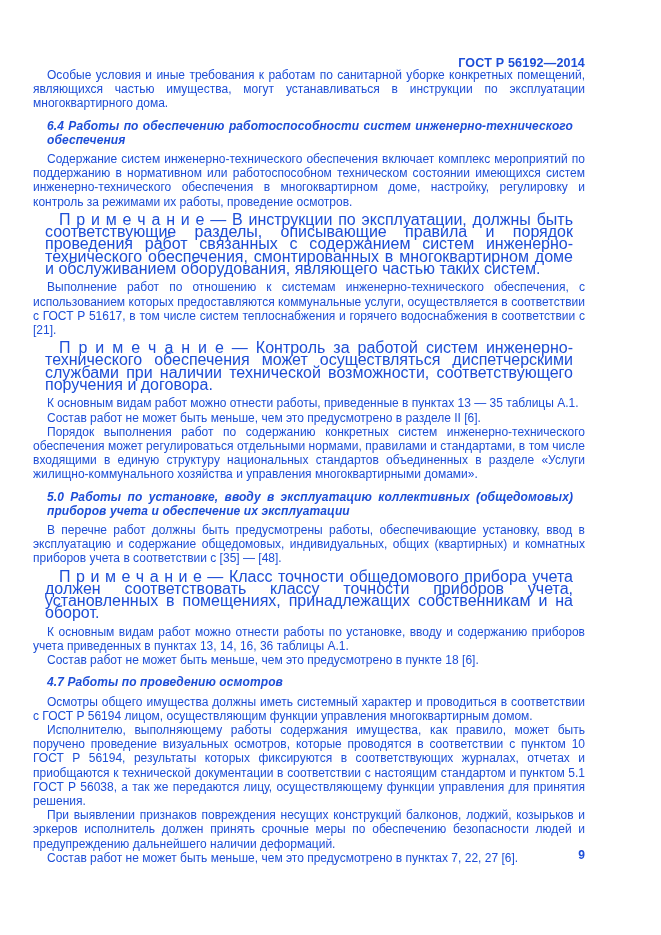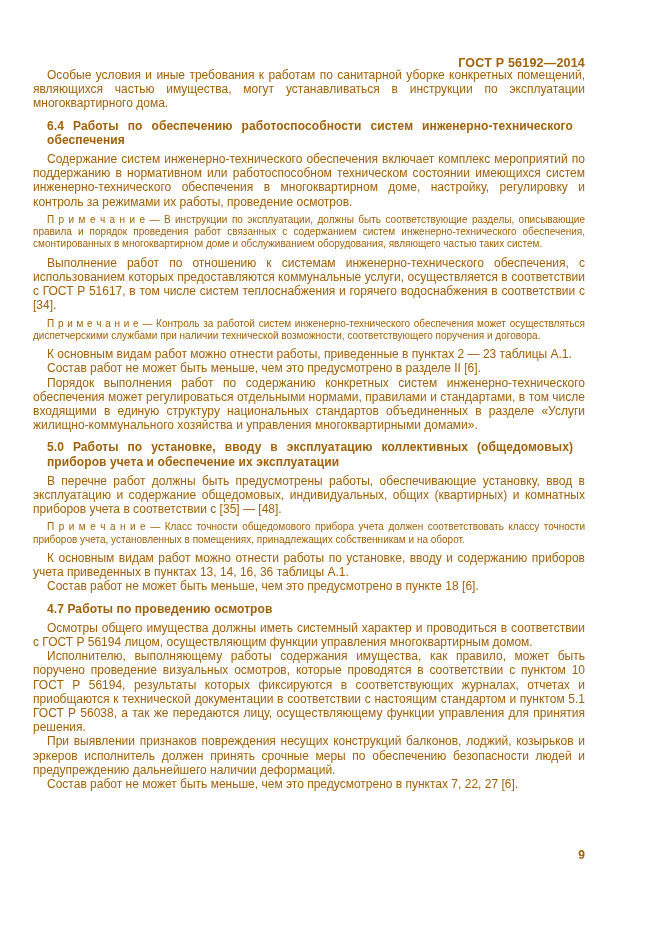--- a/index.html
+++ b/index.html
@@ -5,21 +5,21 @@
   html, body {
     margin: 0;
     padding: 0;
     background: #ffffff;
   }
   .page {
     position: relative;
     width: 661px;
     height: 935px;
     background: #ffffff;
-    color: #a16207;
+    color: #1d4ed8;
     font-family: "Liberation Sans", "DejaVu Sans", sans-serif;
     overflow: hidden;
   }
   .doc-header {
     position: absolute;
     top: 56px;
     left: 33px;
     width: 552px;
     text-align: right;
     font-weight: bold;
@@ -37,25 +37,26 @@
   }
   .para {
     margin: 0;
     text-indent: 14px;
   }
   .heading {
     font-weight: bold;
     margin: 8px 12px 5px 14px;
     text-align: justify;
     letter-spacing: 0.1px;
+    font-style: italic;
   }
   .note {
-    font-size: 10px;
+    font-size: 16px;
     line-height: 12.3px;
-    margin: 5px 0;
+    margin: 5px 12px;
     text-indent: 14px;
     text-align: justify;
   }
   .page-number {
     position: absolute;
     top: 848px;
     left: 33px;
     width: 552px;
     text-align: right;
     font-weight: bold;
@@ -67,23 +68,23 @@
 
 <div class="page">
 
   <div class="doc-header">ГОСТ Р 56192—2014</div>
 
   <div class="content">
     <p class="para">Особые условия и иные требования к работам по санитарной уборке конкретных помещений, являющихся частью имущества, могут устанавливаться в инструкции по эксплуатации многоквартирного дома.</p>
     <p class="heading">6.4 Работы по обеспечению работоспособности систем инженерно-технического обеспечения</p>
     <p class="para">Содержание систем инженерно-технического обеспечения включает комплекс мероприятий по поддержанию в нормативном или работоспособном техническом состоянии имеющихся систем инженерно-технического обеспечения в многоквартирном доме, настройку, регулировку и контроль за режимами их работы, проведение осмотров.</p>
     <p class="note">П р и м е ч а н и е — В инструкции по эксплуатации, должны быть соответствующие разделы, описывающие правила и порядок проведения работ связанных с содержанием систем инженерно-технического обеспечения, смонтированных в многоквартирном доме и обслуживанием оборудования, являющего частью таких систем.</p>
-    <p class="para">Выполнение работ по отношению к системам инженерно-технического обеспечения, с использованием которых предоставляются коммунальные услуги, осуществляется в соответствии с ГОСТ Р 51617, в том числе систем теплоснабжения и горячего водоснабжения в соответствии с [34].</p>
+    <p class="para">Выполнение работ по отношению к системам инженерно-технического обеспечения, с использованием которых предоставляются коммунальные услуги, осуществляется в соответствии с ГОСТ Р 51617, в том числе систем теплоснабжения и горячего водоснабжения в соответствии с [21].</p>
     <p class="note">П р и м е ч а н и е — Контроль за работой систем инженерно-технического обеспечения может осуществляться диспетчерскими службами при наличии технической возможности, соответствующего поручения и договора.</p>
-    <p class="para">К основным видам работ можно отнести работы, приведенные в пунктах 2 — 23 таблицы А.1.</p>
+    <p class="para">К основным видам работ можно отнести работы, приведенные в пунктах 13 — 35 таблицы А.1.</p>
     <p class="para">Состав работ не может быть меньше, чем это предусмотрено в разделе II [6].</p>
     <p class="para">Порядок выполнения работ по содержанию конкретных систем инженерно-технического обеспечения может регулироваться отдельными нормами, правилами и стандартами, в том числе входящими в единую структуру национальных стандартов объединенных в разделе «Услуги жилищно-коммунального хозяйства и управления многоквартирными домами».</p>
     <p class="heading">5.0 Работы по установке, вводу в эксплуатацию коллективных (общедомовых) приборов учета и обеспечение их эксплуатации</p>
     <p class="para">В перечне работ должны быть предусмотрены работы, обеспечивающие установку, ввод в эксплуатацию и содержание общедомовых, индивидуальных, общих (квартирных) и комнатных приборов учета в соответствии с [35] — [48].</p>
     <p class="note">П р и м е ч а н и е — Класс точности общедомового прибора учета должен соответствовать классу точности приборов учета, установленных в помещениях, принадлежащих собственникам и на оборот.</p>
     <p class="para">К основным видам работ можно отнести работы по установке, вводу и содержанию приборов учета приведенных в пунктах 13, 14, 16, 36 таблицы А.1.</p>
     <p class="para">Состав работ не может быть меньше, чем это предусмотрено в пункте 18 [6].</p>
     <p class="heading">4.7 Работы по проведению осмотров</p>
     <p class="para">Осмотры общего имущества должны иметь системный характер и проводиться в соответствии с ГОСТ Р 56194 лицом, осуществляющим функции управления многоквартирным домом.</p>
     <p class="para">Исполнителю, выполняющему работы содержания имущества, как правило, может быть поручено проведение визуальных осмотров, которые проводятся в соответствии с пунктом 10 ГОСТ Р 56194, результаты которых фиксируются в соответствующих журналах, отчетах и приобщаются к технической документации в соответствии с настоящим стандартом и пунктом 5.1 ГОСТ Р 56038, а так же передаются лицу, осуществляющему функции управления для принятия решения.</p>

